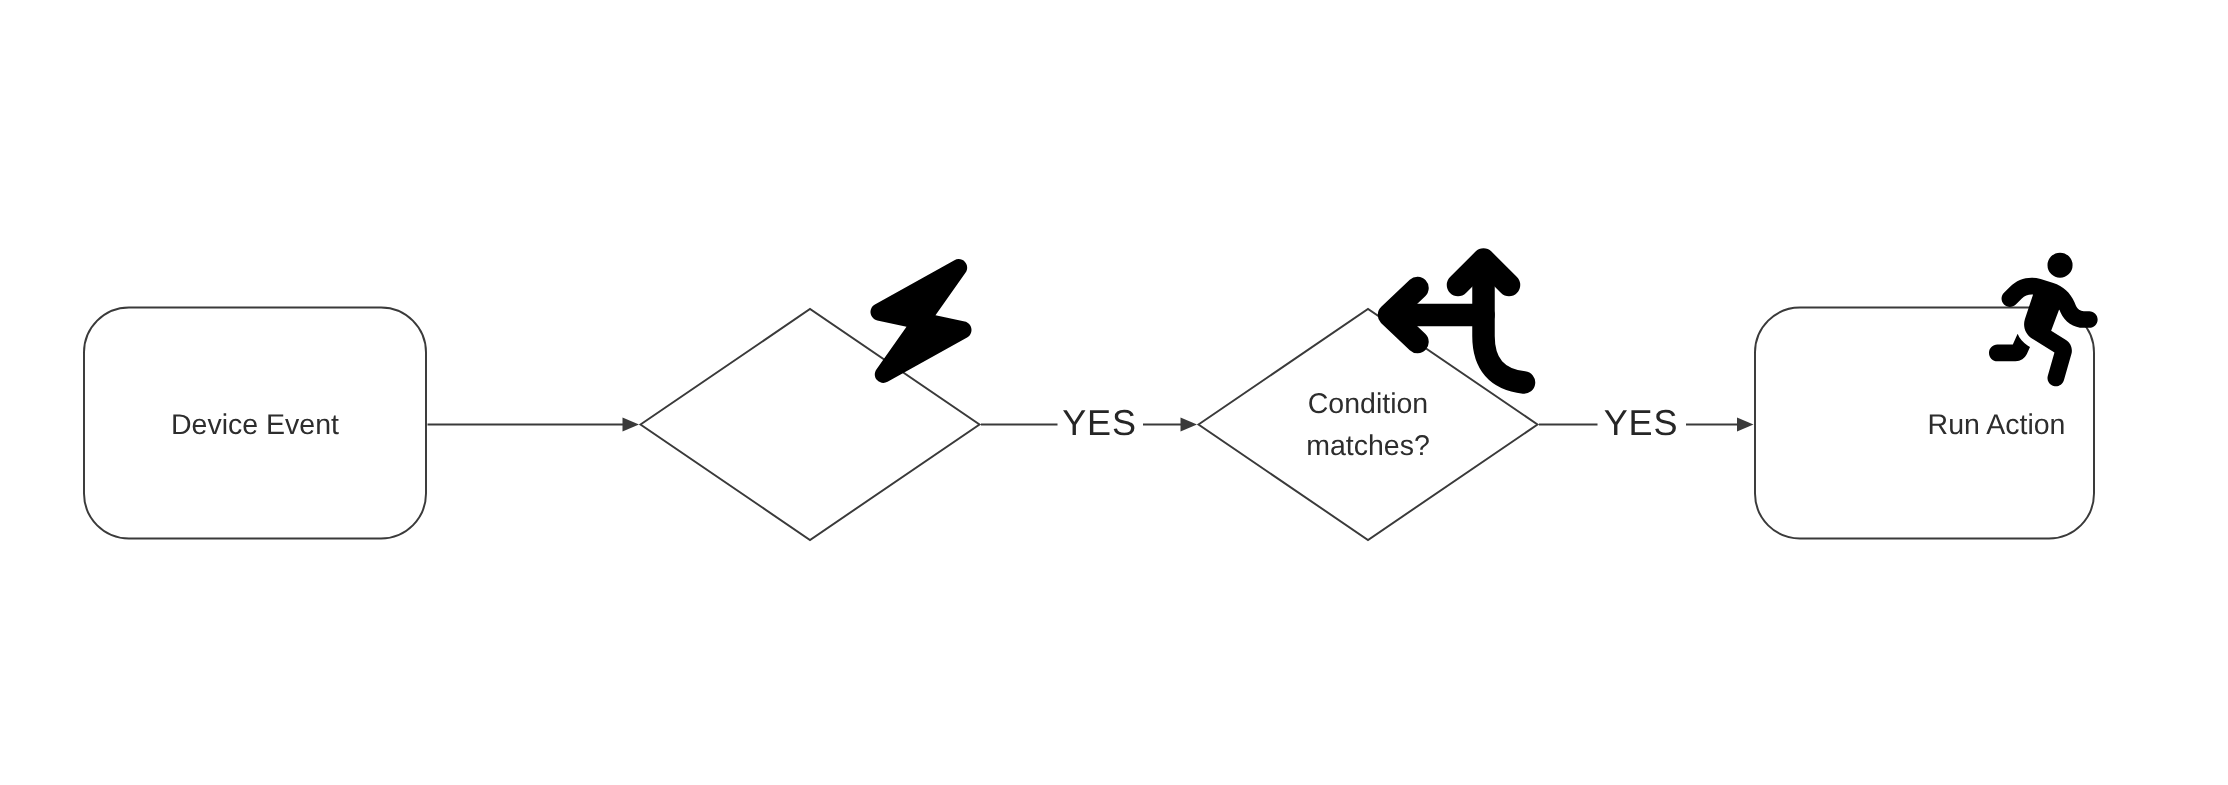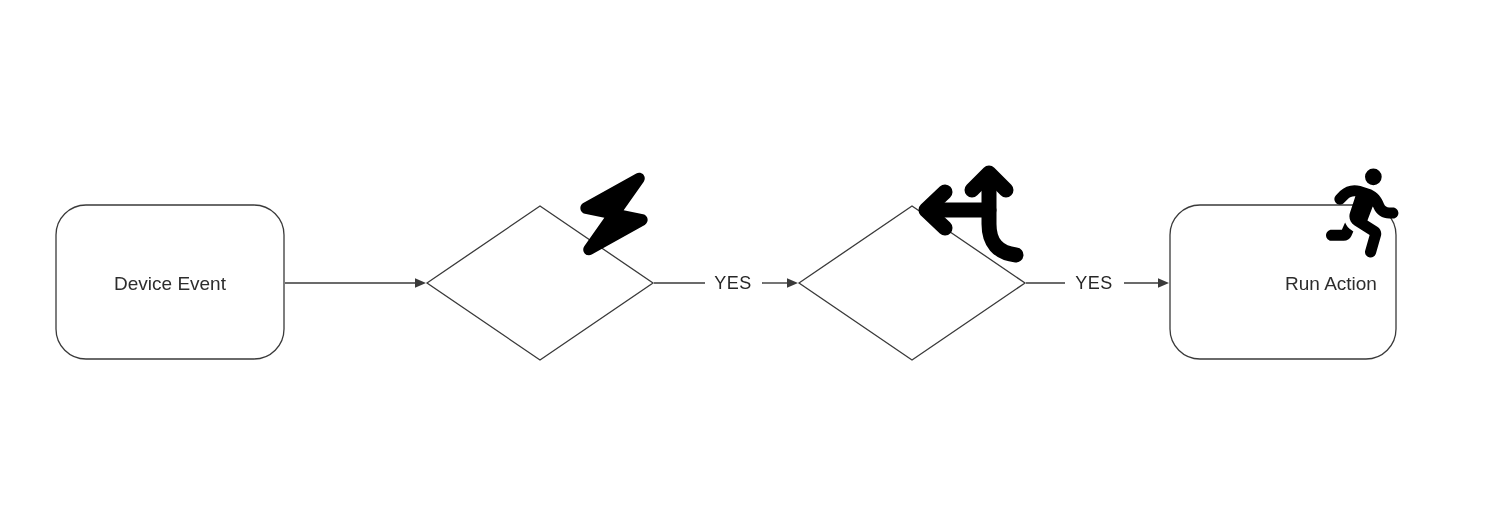--- a/index.html
+++ b/index.html
@@ -28,21 +28,21 @@
     color: #2d2d2d;
     font-size: 19px;
     line-height: 28px;
     text-align: center;
     white-space: pre-line;
   }
   .edge-label {
     position: absolute;
     transform: translate(-50%, -50%);
     color: #262626;
-    font-size: 18px;
+    font-size: 24px;
     letter-spacing: 0.5px;
     background: #ffffff;
     padding: 0 2px;
   }
   .icon {
     position: absolute;
   }
 </style>
 </head>
 <body>
@@ -67,20 +67,22 @@
     </g>
 
     <g fill="#3a3a3a" stroke="none">
       <polygon points="426,283 415,278.3 415,287.7"></polygon>
       <polygon points="798,283 787,278.3 787,287.7"></polygon>
       <polygon points="1169,283 1158,278.3 1158,287.7"></polygon>
     </g>
   </svg>
 
   <div class="node-label" style="left:170px; top:284px;">Device Event</div>
+  <div class="node-label" style="left:912px; top:284px;">Condition
+matches?</div>
   <div class="node-label" style="left:1283px; top:284px;margin-left:48px;">Run Action</div>
 
   <div class="edge-label" style="left:733px; top:283px;">YES</div>
   <div class="edge-label" style="left:1094px; top:283px;">YES</div>
 
   <svg class="icon" style="left:574px; top:164px; width:80px; height:100px; transform:rotate(12deg);" viewBox="0 0 448 512">
     <path fill="#000000" d="M349.4 44.6c5.9-13.7 1.5-29.7-10.6-38.5s-28.6-8-39.9 1.8l-256 224c-10 8.8-13.6 22.9-8.9 35.3S50.7 288 64 288H175.5L98.6 467.4c-5.9 13.7-1.5 29.7 10.6 38.5s28.6 8 39.9-1.8l256-224c10-8.8 13.6-22.9 8.9-35.3s-16.6-20.7-30-20.7H272.5L349.4 44.6z"></path>
   </svg>
 
   <svg class="icon" style="left:916px; top:162px; width:110px; height:110px;" viewBox="0 0 110 110">

